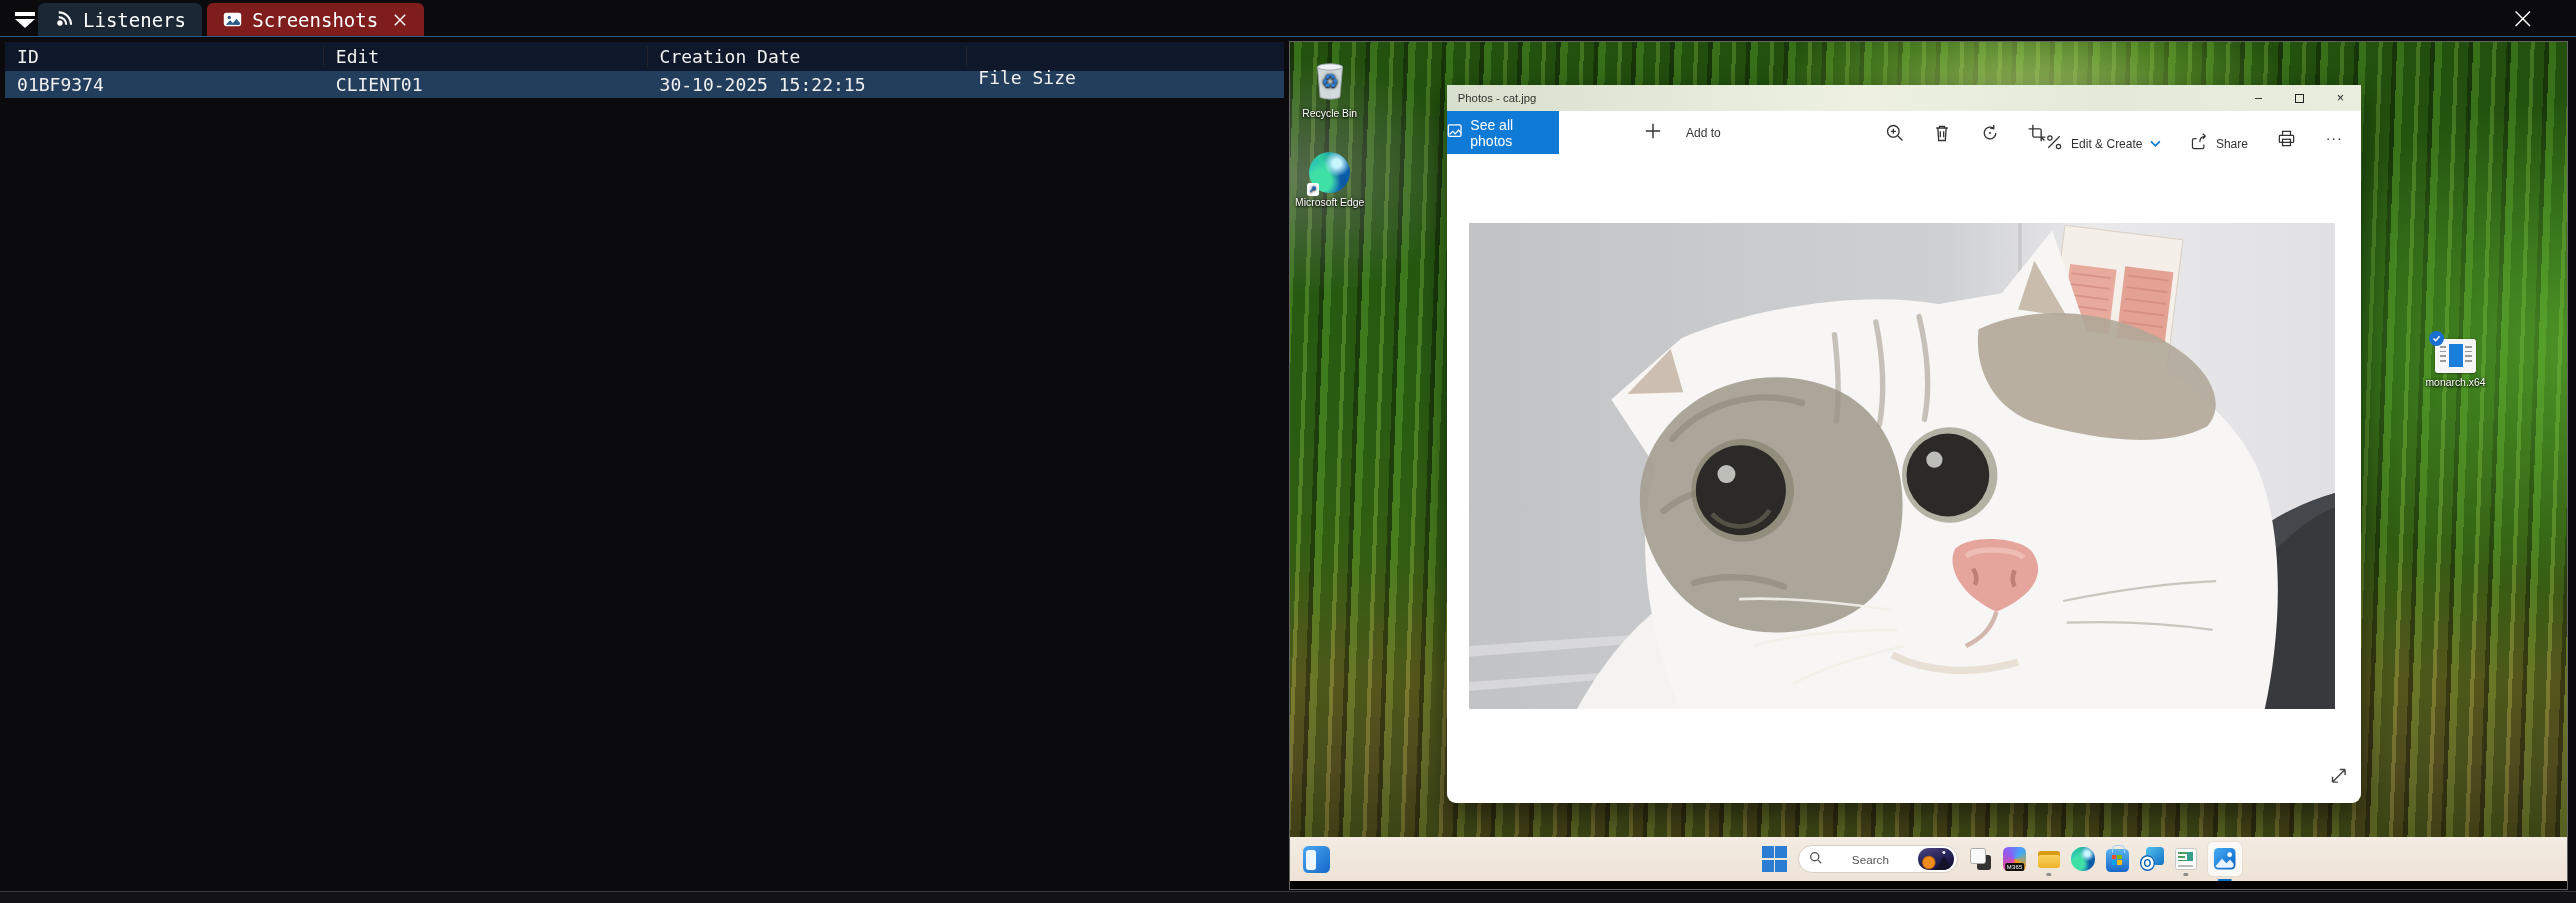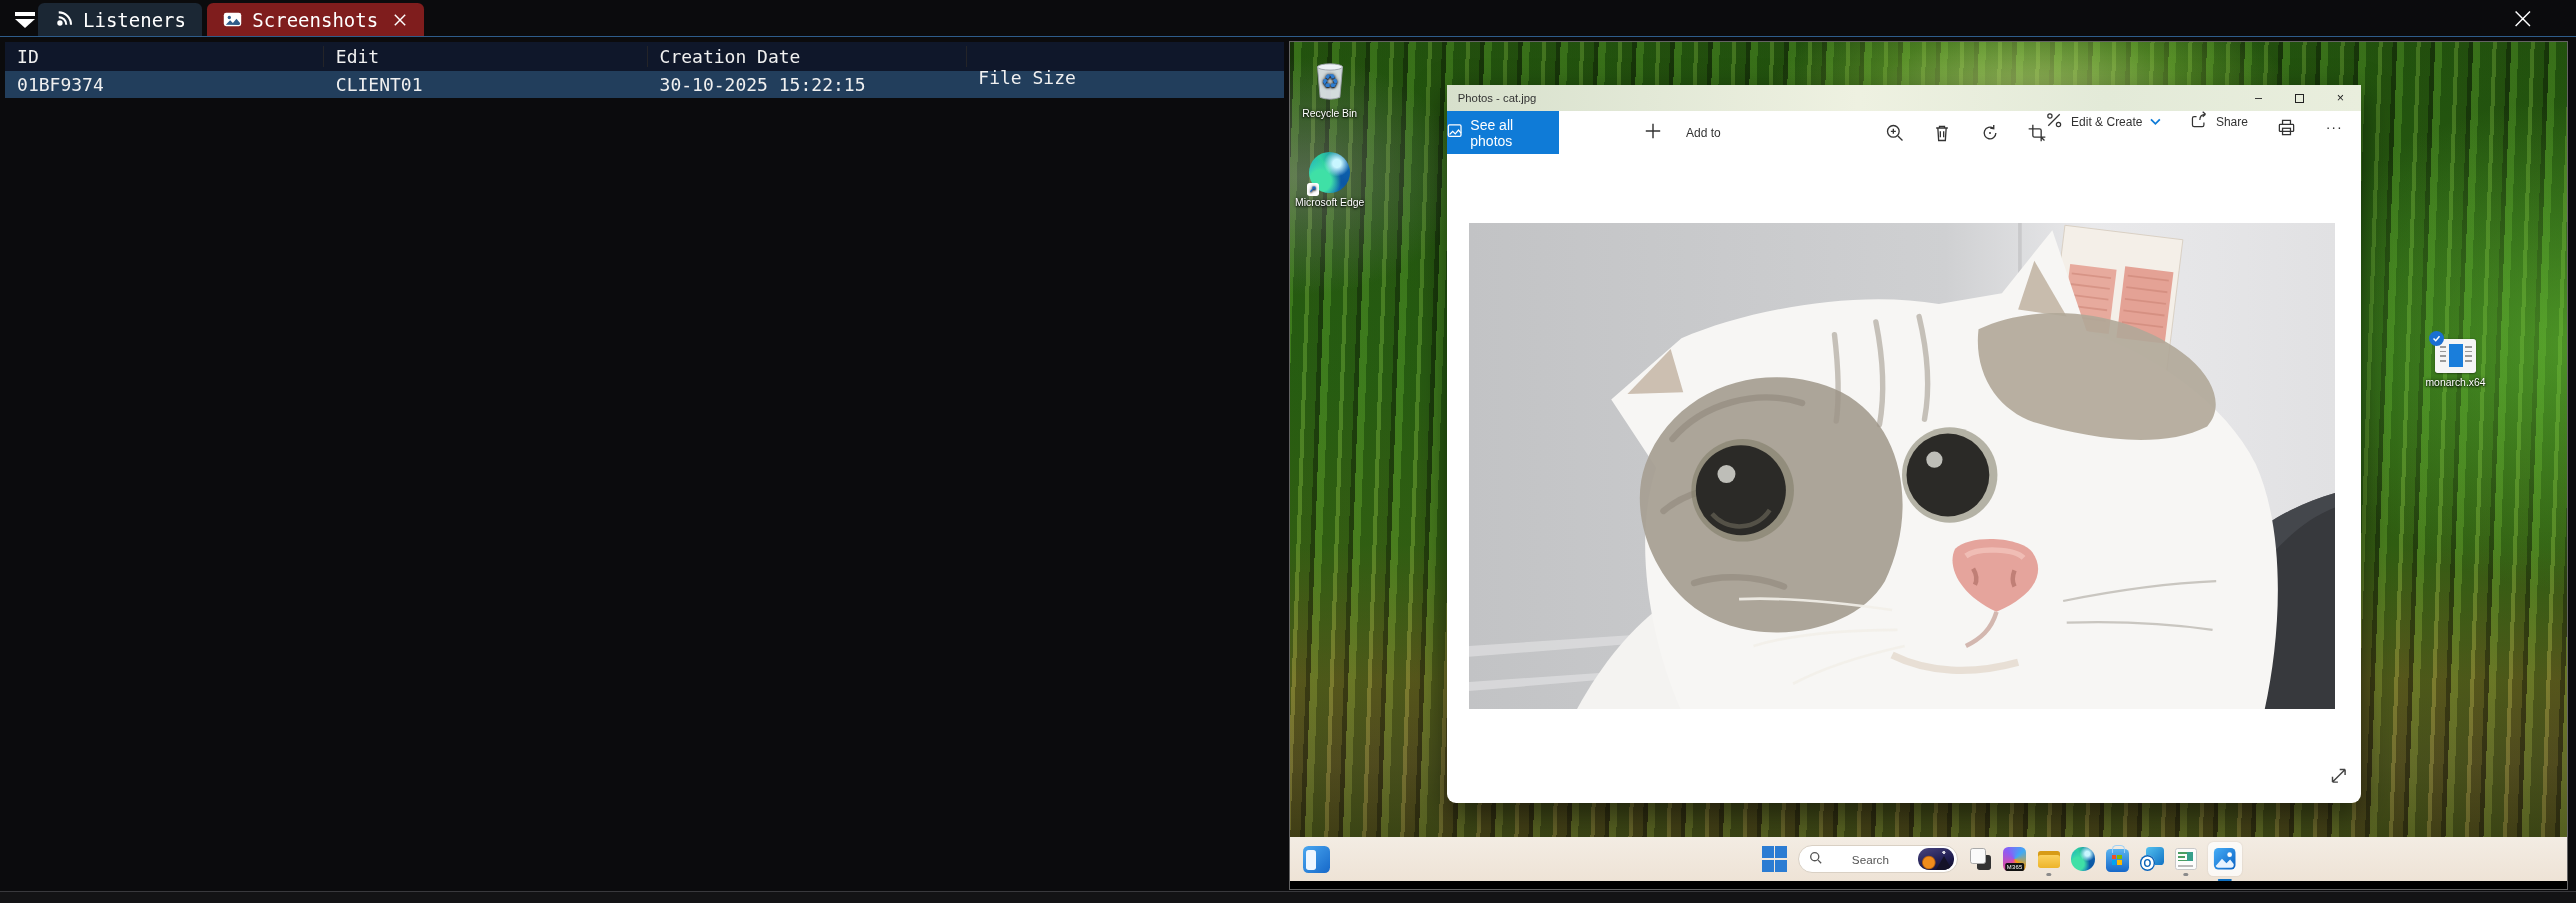--- a/index.html
+++ b/index.html
@@ -63,21 +63,21 @@
   .ptitle { height:26px; display:flex; align-items:center; padding-left:10.8px; font-size:11.3px; color:#333;
             background:linear-gradient(90deg,#d7e0cc,#eef1e1 45%,#e3ead8 72%,#e9eedd); }
   .pcontrols { margin-left:auto; display:flex; height:100%; }
   .pctl { width:41px; height:100%; display:flex; align-items:center; justify-content:center; color:#222; font-size:12.6px; cursor:pointer; }
   .maxbox { width:9px; height:9px; border:1.3px solid #222; display:block; }
   .ptoolbar { height:43px; background:#fff; position:relative; display:flex; align-items:center; }
   .seeall { width:112px; height:100%; background:#0f7bd7; color:#fff; font-size:14px; display:flex; align-items:center; justify-content:center; gap:8px; cursor:pointer; }
   .addto { margin-left:85px; display:flex; align-items:center; gap:24px; font-size:12px; color:#333; cursor:pointer;justify-content:space-between; }
   .center-tools { position:absolute; left:432px; top:0; height:100%; display:flex; align-items:center; gap:15.3px; }
   .tool-btn { width:32px; height:32px; display:flex; align-items:center; justify-content:center; cursor:pointer; }
-  .right-tools { position:absolute; right:10.8px; top:0; height:100%; display:flex; align-items:flex-start; gap:16px; font-size:12px; color:#333; }
+  .right-tools { position:absolute; right:10.8px; top:0; height:100%; display:flex; align-items:flex-end; gap:16px; font-size:12px; color:#333; }
   .rt-group { display:flex; align-items:center; gap:8px; cursor:pointer; padding:0 6.3px; }
   .pcontent { position:relative; height:649px; background:#fff; border-radius:0 0 9px 9px; }
   .photo { position:absolute; left:21.6px; top:69px; width:866px; height:486px; }
   .photo svg { display:block; width:100%; height:100%; }
   .expand-btn { position:absolute; right:11.7px; bottom:16px; width:21.6px; height:21.6px; cursor:pointer; }
   
   .taskbar { position:absolute; left:0; top:795px; width:100%; height:44px;
              background:linear-gradient(180deg,#f3ece3,#eee3d6); }
   .tb-widgets { position:absolute; left:12.6px; top:9px; width:27px; height:27px; border-radius:5.4px;
                 background:linear-gradient(135deg,#4aa7f0,#1668c9); cursor:pointer; }

